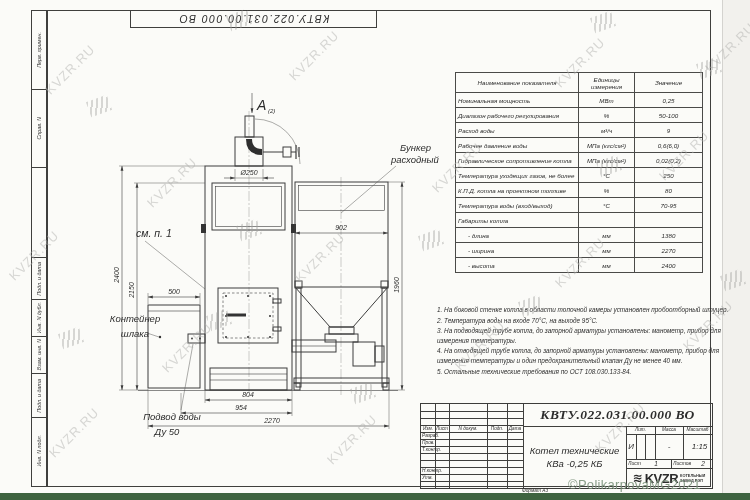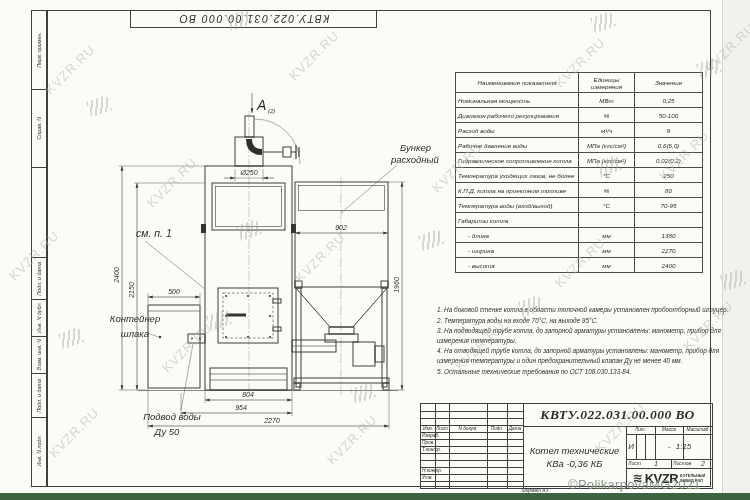--- a/index.html
+++ b/index.html
@@ -392,29 +392,29 @@
     <div class="tb-role" style="top:29px;">Разраб.</div>
     <div class="tb-role" style="top:36px;">Пров.</div>
     <div class="tb-role" style="top:43px;">Т.контр.</div>
     <div class="tb-role" style="top:64px;">Н.контр.</div>
     <div class="tb-role" style="top:71px;">Утв.</div>
 
     <div id="tb-num">КВТУ.022.031.00.000  ВО</div>
 
     <div id="tb-prod">
       <div>Котел технические</div>
-      <div>КВа -0,36  КБ</div>
+      <div>КВа -0,25  КБ</div>
     </div>
 
     <div class="tb-lbl" style="left:205px;top:23px;width:29px;">Лит.</div>
     <div class="tb-lbl" style="left:234px;top:23px;width:28px;">Масса</div>
     <div class="tb-lbl" style="left:262px;top:23px;width:29px;">Масштаб</div>
     <div class="tb-val" style="left:205px;top:30px;width:10px;height:25px;">И</div>
     <div class="tb-val" style="left:234px;top:30px;width:28px;height:25px;">-</div>
-    <div class="tb-val" style="left:248px;top:30px;width:29px;height:25px;">1:15</div>
+    <div class="tb-val" style="left:264px;top:30px;width:29px;height:25px;">1:15</div>
 
     <div class="tb-lbl" style="left:207px;top:56px;width:18px;text-align:left;font-size:5px;">Лист</div>
     <div class="tb-lbl" style="left:228px;top:55.5px;width:14px;font-size:6.5px;">1</div>
     <div class="tb-lbl" style="left:252px;top:56px;width:22px;text-align:left;font-size:5px;">Листов</div>
     <div class="tb-lbl" style="left:276px;top:55.5px;width:12px;font-size:6.5px;">2</div>
 
     <div id="tb-logo">
       <span class="mark">≋</span>
       <span class="kvzr">KVZR</span>
       <span class="sub">

